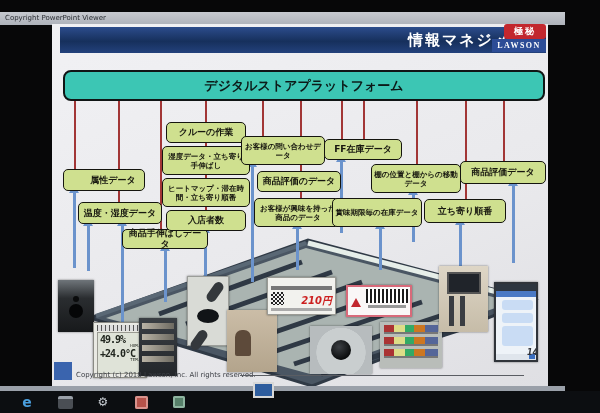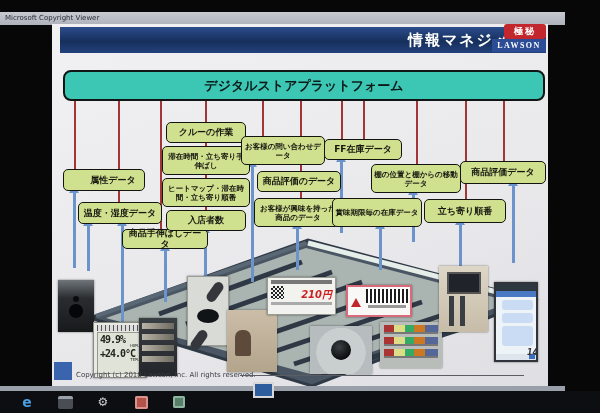--- a/index.html
+++ b/index.html
@@ -81,21 +81,21 @@
   .p2 .sm{font-size:4px;text-align:right;margin-top:-2px;}
   .p3{left:87px;top:294px;width:38px;height:58px;background:linear-gradient(180deg,#3a3f44,#23262a);}
   .p3 .shelf{height:6px;margin:5px 3px 0;background:linear-gradient(90deg,#b9b3a5,#6d6a61);}
   .p4{left:135px;top:252px;width:40px;height:68px;background:#d9dbd6;border:1px solid #9b9d99;}
   .p4 .pod{width:10px;height:22px;background:#34383c;border-radius:6px;margin:4px 4px 0 22px;transform:rotate(35deg);}
   .p4 .eye{width:22px;height:14px;background:#111417;border-radius:50%;margin:6px auto;}
   .p4 .pod2{width:10px;height:22px;background:#34383c;border-radius:6px;margin:2px 0 0 6px;transform:rotate(35deg);}
   .p5{left:175px;top:286px;width:50px;height:62px;background:linear-gradient(180deg,#cbbda7,#b3a48c);}
   .p5 .person{width:16px;height:26px;background:#5d4a3a;border-radius:7px 7px 2px 2px;margin:20px 4px 0 8px;float:left;}
   .p5 .monitor{width:17px;height:12px;background:#2e5d9e;border:2px solid #d8d8d8;margin:26px 3px 0 0;float:right;}
-  .p6{left:215px;top:253px;width:69px;height:38px;background:#f2f2ee;border:1px solid #9a9a94;padding:2px 3px;box-sizing:border-box;text-align:center;}
+  .p6{left:215px;top:253px;width:69px;height:38px;background:#f2f2ee;border:1px solid #9a9a94;padding:8px 3px;box-sizing:border-box;text-align:center;}
   .p6 .pname{height:4px;background:#777;margin-bottom:2px;}
   .p6 .qr{width:13px;height:13px;float:left;background:repeating-conic-gradient(#222 0 25%,#eee 0 50%) 0 0/4px 4px;}
   .p6 .price{float:right;color:#cc1f1f;font-size:10px;font-weight:bold;font-style:italic;margin-top:2px;}
   .p6 .sub{clear:both;height:3px;background:#aaa;margin-top:3px;}
   .p7{left:294px;top:261px;width:66px;height:32px;background:#faf7f7;border:2px solid #d86a7a;padding:2px;box-sizing:border-box;}
   .p7 .warn{width:0;height:0;border:5px solid transparent;border-bottom:9px solid #c2272e;float:left;margin:4px 3px 0 1px;}
   .p7 .bars{height:14px;margin-left:16px;background:repeating-linear-gradient(90deg,#1a1a1a 0 2px,#fff 2px 4px);}
   .p7 .num{height:3px;margin:2px 2px 0 18px;background:#999;}
   .p8{left:258px;top:302px;width:62px;height:48px;background:radial-gradient(circle at 50% 55%,#9aa0a2 0 18%,#c9cecf 19% 60%,#b7bcbe 61%);}
   .p8 .dome{width:20px;height:20px;background:radial-gradient(circle at 40% 35%,#3c4044,#0b0d0e 70%);border-radius:50%;margin:14px auto;}
@@ -116,21 +116,21 @@
   
   .footer-square{position:absolute;left:2px;top:338px;width:18px;height:18px;background:#3a64ae;z-index:3;}
   .copyright{position:absolute;left:24px;top:347px;font-size:7px;color:#3c3f45;z-index:3;white-space:nowrap;}
   .footer-line{position:absolute;left:188px;top:351px;width:284px;height:1px;background:#5a5d63;z-index:3;}
   .page-num{position:absolute;left:475px;top:324px;font-size:8px;font-weight:bold;color:#33363c;z-index:3;font-style:italic;}
 </style>
 </head>
 <body>
 
 <div class="win-titlebar">
-  <span class="win-title">Microsoft Copyright Viewer</span>
+  <span class="win-title">Copyright PowerPoint Viewer</span>
 </div>
 
 <div class="slide">
 
   <div class="title-banner">
     <span class="title-text">情報マネジメント</span>
   </div>
   <div class="badge-secret">極秘</div>
   <div class="brand-lawson">LAWSON</div>
 
@@ -158,21 +158,21 @@
   <div class="au u8"></div>
   <div class="au u9"></div>
   <div class="au u10"></div>
   <div class="au u11"></div>
   <div class="au u12"></div>
 
   <div class="dbox f1 b0">属性データ</div>
   <div class="dbox f1 b1">温度・湿度データ</div>
   <div class="dbox f1 b2">商品手伸ばしデータ</div>
   <div class="dbox f1 b3">クルーの作業</div>
-  <div class="dbox f2 b4">滞在時間・立ち寄り手伸ばし</div>
+  <div class="dbox f2 b4">湿度データ・立ち寄り手伸ばし</div>
   <div class="dbox f2 b5">ヒートマップ・滞在時間・立ち寄り順番</div>
   <div class="dbox f1 b6">入店者数</div>
   <div class="dbox f2 b7">お客様の問い合わせデータ</div>
   <div class="dbox f1 b8">商品評価のデータ</div>
   <div class="dbox f2 b9">お客様が興味を持った商品のデータ</div>
   <div class="dbox f1 b10">FF在庫データ</div>
   <div class="dbox f2 b11">棚の位置と棚からの移動データ</div>
   <div class="dbox f2 b12">賞味期限毎の在庫データ</div>
   <div class="dbox f1 b13">商品評価データ</div>
   <div class="dbox f1 b14">立ち寄り順番</div>

